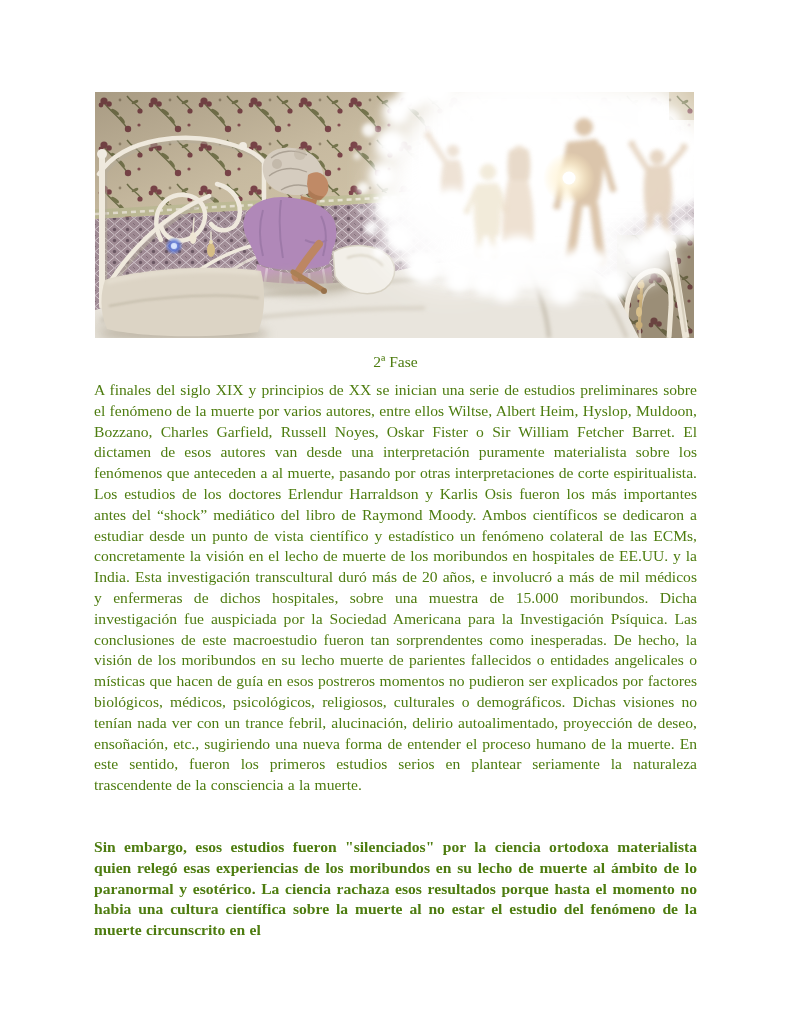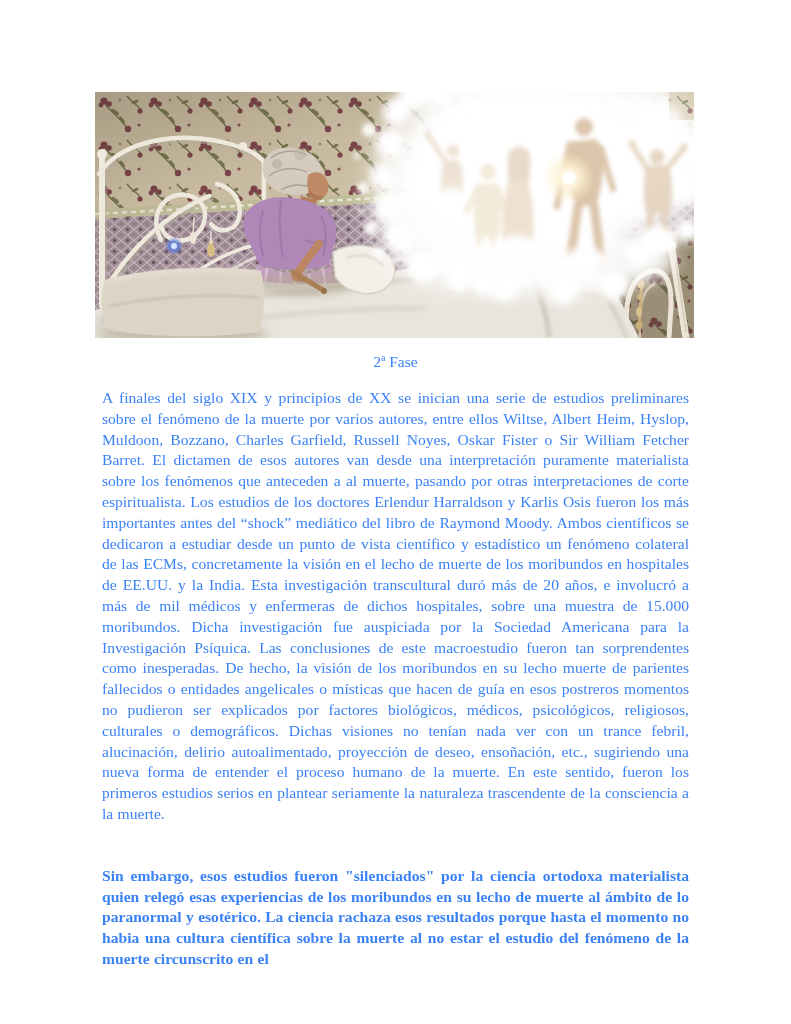--- a/index.html
+++ b/index.html
@@ -7,21 +7,21 @@
     padding: 0;
     background: #ffffff;
   }
   .page {
     position: relative;
     width: 791px;
     height: 1024px;
     background: #ffffff;
     overflow: hidden;
     font-family: "Liberation Serif", "DejaVu Serif", serif;
-    color: #3b82f6;
+    color: #4d7c0f;
   }
   .photo {
     position: absolute;
     left: 95px;
     top: 92px;
     width: 599px;
     height: 246px;
     margin: 0;
     overflow: hidden;
   }
@@ -36,21 +36,21 @@
     font-size: 15.6px;
     line-height: 21px;
   }
   .body {
     position: absolute;
     left: 94px;
     top: 380px;
     width: 603px;
   }
   .para {
-    margin: 8px;
+    margin: 0;
     font-size: 15.6px;
     line-height: 20.8px;
     text-align: justify;
     word-spacing: 0.4px;
   }
   .para-2 { margin-top: 41px; font-weight: bold; }
 </style>
 </head>
 <body>
 

